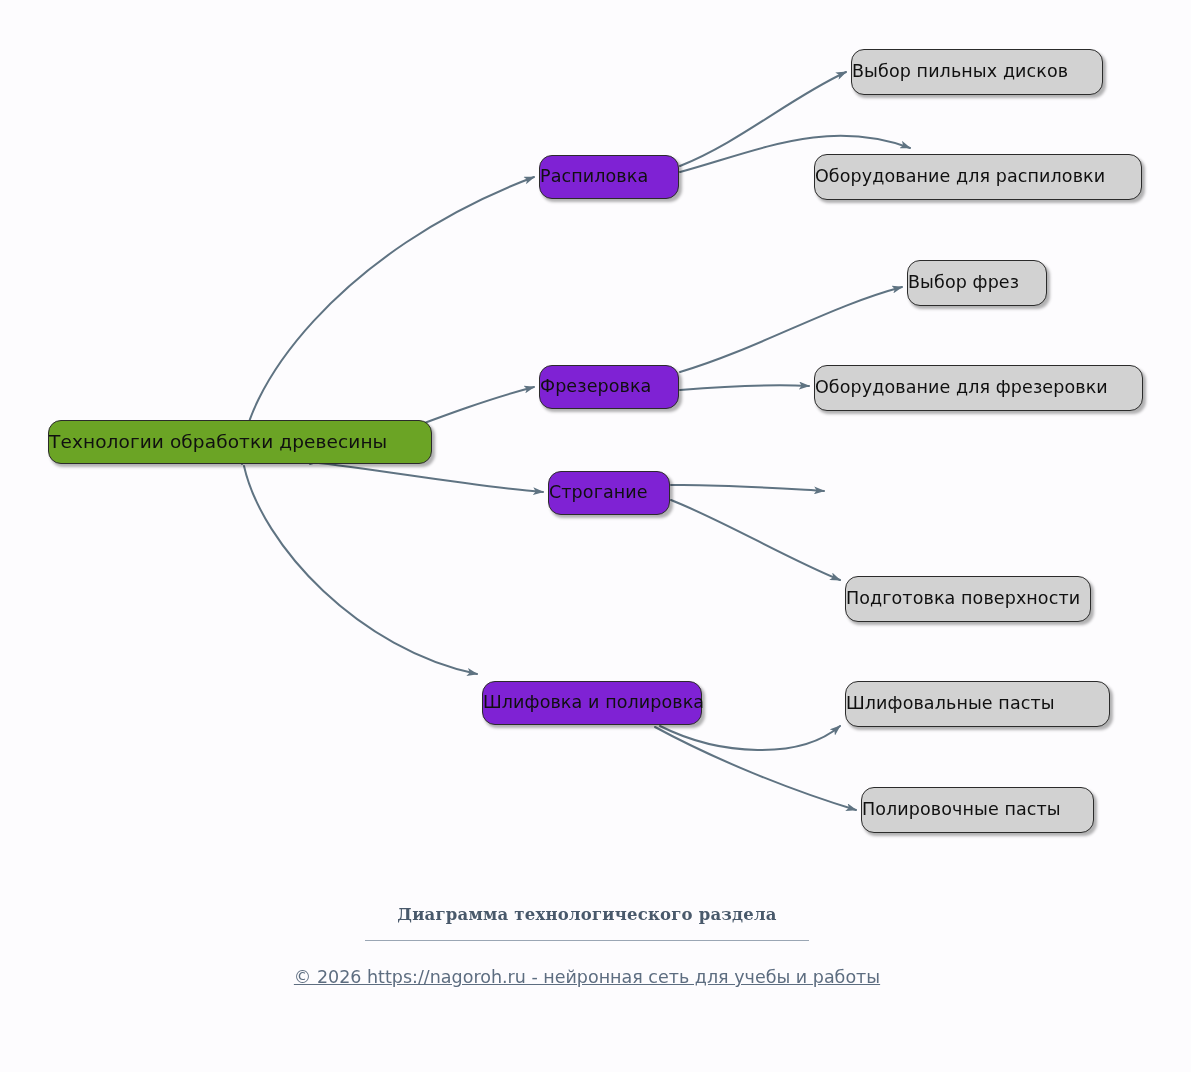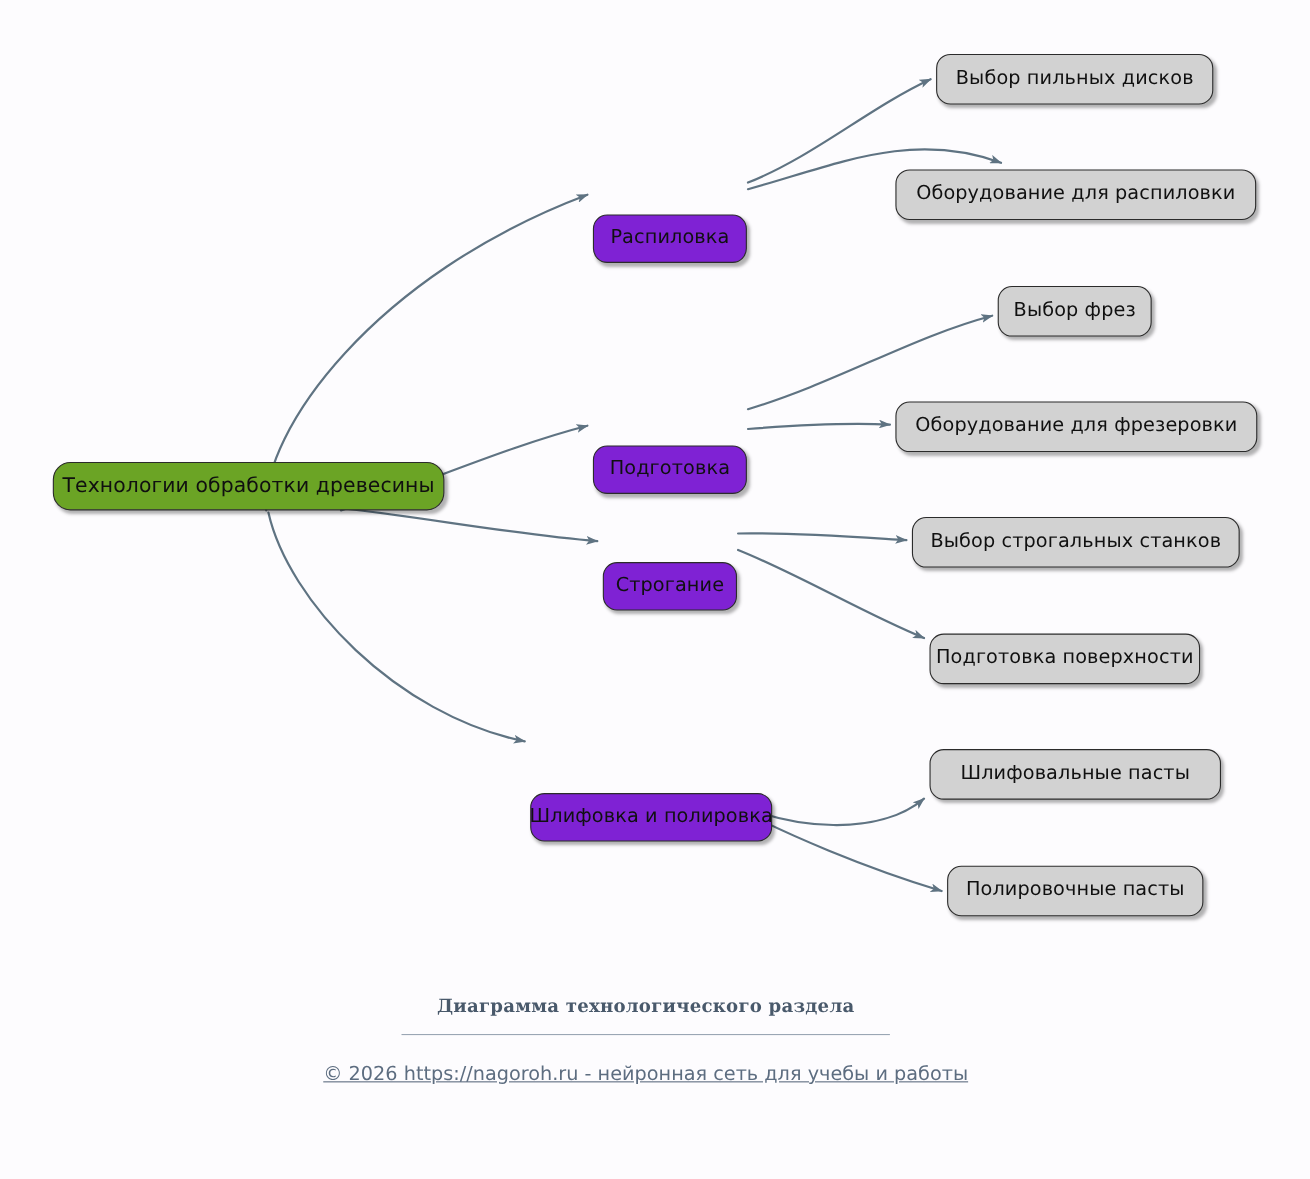--- a/index.html
+++ b/index.html
@@ -24,41 +24,40 @@
     top: 0;
     width: 1191px;
     height: 1072px;
     pointer-events: none;
   }
   .node {
     position: absolute;
     box-sizing: border-box;
     display: flex;
     align-items: center;
-    justify-content: center;
+    justify-content: flex-start;
     border-radius: 13px;
     border: 1.6px solid #2b2b2b;
     box-shadow: 2.5px 3px 3px rgba(0,0,0,0.30);
     white-space: nowrap;
     line-height: 1;
   }
   .node-label {
     font-family: "DejaVu Sans", sans-serif;
     color: #101010;
     letter-spacing: 0.1px;
   }
   .node.root {
     background: #6ba425;
     height: 44px;
   }
   .node.root .node-label { font-size: 18.5px; }
   .node.branch {
     background: #7f22d4;
     height: 44px;
-    margin-top: 40px;
   }
   .node.branch .node-label { font-size: 17.5px; }
   .node.leaf {
     background: #d2d2d2;
     height: 46px;
   }
   .node.leaf .node-label { font-size: 17.5px; }
 
   #footer {
     position: absolute;
@@ -108,49 +107,46 @@
         <path d="M 680 172 C 760 150 828 118 910 148" marker-end="url(#arrowhead)"></path>
         <path d="M 680 372 C 760 348 830 306 902 287" marker-end="url(#arrowhead)"></path>
         <path d="M 680 390 C 730 386 768 384 809 386" marker-end="url(#arrowhead)"></path>
         <path d="M 671 485 C 718 484 774 488 824 491" marker-end="url(#arrowhead)"></path>
         <path d="M 671 500 C 726 522 786 558 840 580" marker-end="url(#arrowhead)"></path>
         <path d="M 660 726 C 720 756 800 760 840 726" marker-end="url(#arrowhead)"></path>
         <path d="M 655 727 C 716 760 790 790 856 810" marker-end="url(#arrowhead)"></path>
       </g>
   </svg>
 
-  <div class="node root" style="left:48px; top:420px; width:356px;border-radius:16px;">
+  <div class="node root" style="left:48px; top:420px; width:384px;">
     <span class="node-label">Технологии обработки древесины</span>
   </div>
 
   <div class="node branch" style="left:539px; top:155px; width:140px;">
     <span class="node-label">Распиловка</span>
   </div>
   <div class="node leaf" style="left:851px; top:49px; width:252px;">
     <span class="node-label">Выбор пильных дисков</span>
   </div>
   <div class="node leaf" style="left:814px; top:154px; width:328px;">
     <span class="node-label">Оборудование для распиловки</span>
   </div>
 
   <div class="node branch" style="left:539px; top:365px; width:140px;">
-    <span class="node-label">Подготовка</span>
+    <span class="node-label">Фрезеровка</span>
   </div>
   <div class="node leaf" style="left:907px; top:260px; width:140px;">
     <span class="node-label">Выбор фрез</span>
   </div>
   <div class="node leaf" style="left:814px; top:365px; width:329px;">
     <span class="node-label">Оборудование для фрезеровки</span>
   </div>
 
   <div class="node branch" style="left:548px; top:471px; width:122px;">
     <span class="node-label">Строгание</span>
-  </div>
-  <div class="node leaf" style="left:829px; top:470px; width:298px;">
-    <span class="node-label">Выбор строгальных станков</span>
   </div>
   <div class="node leaf" style="left:845px; top:576px; width:246px;">
     <span class="node-label">Подготовка поверхности</span>
   </div>
 
   <div class="node branch" style="left:482px; top:681px; width:220px;">
     <span class="node-label">Шлифовка и полировка</span>
   </div>
   <div class="node leaf" style="left:845px; top:681px; width:265px;">
     <span class="node-label">Шлифовальные пасты</span>

